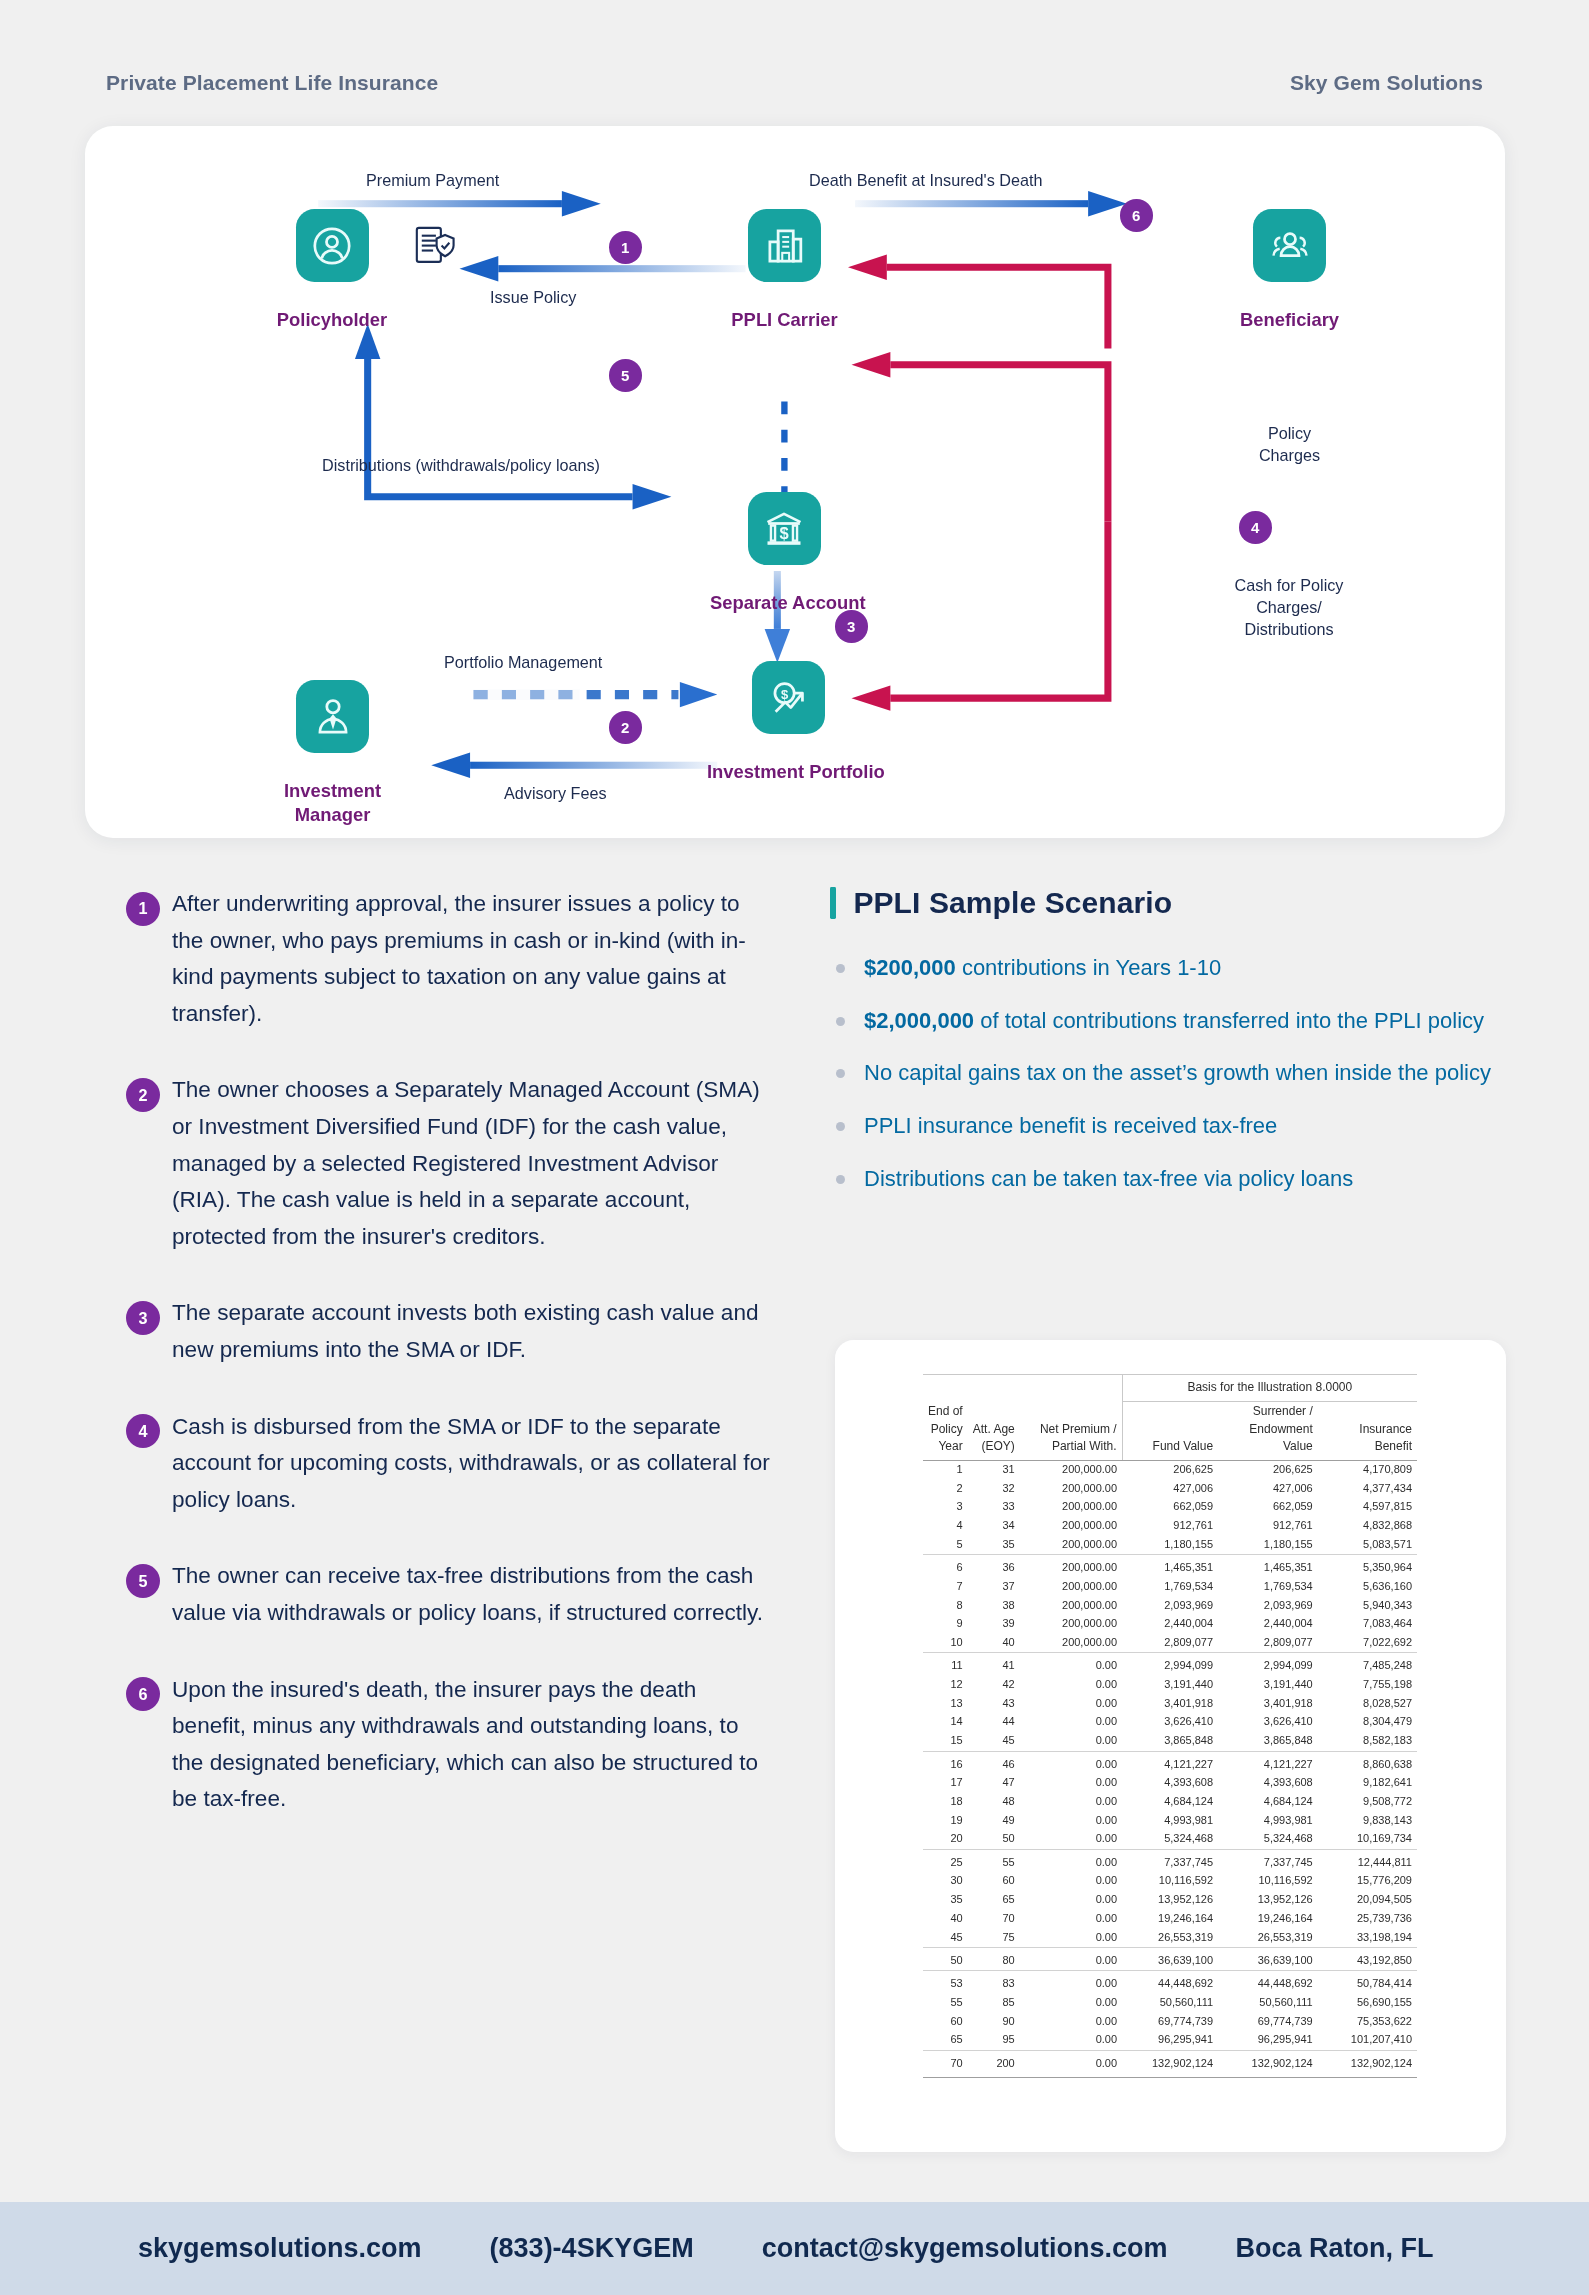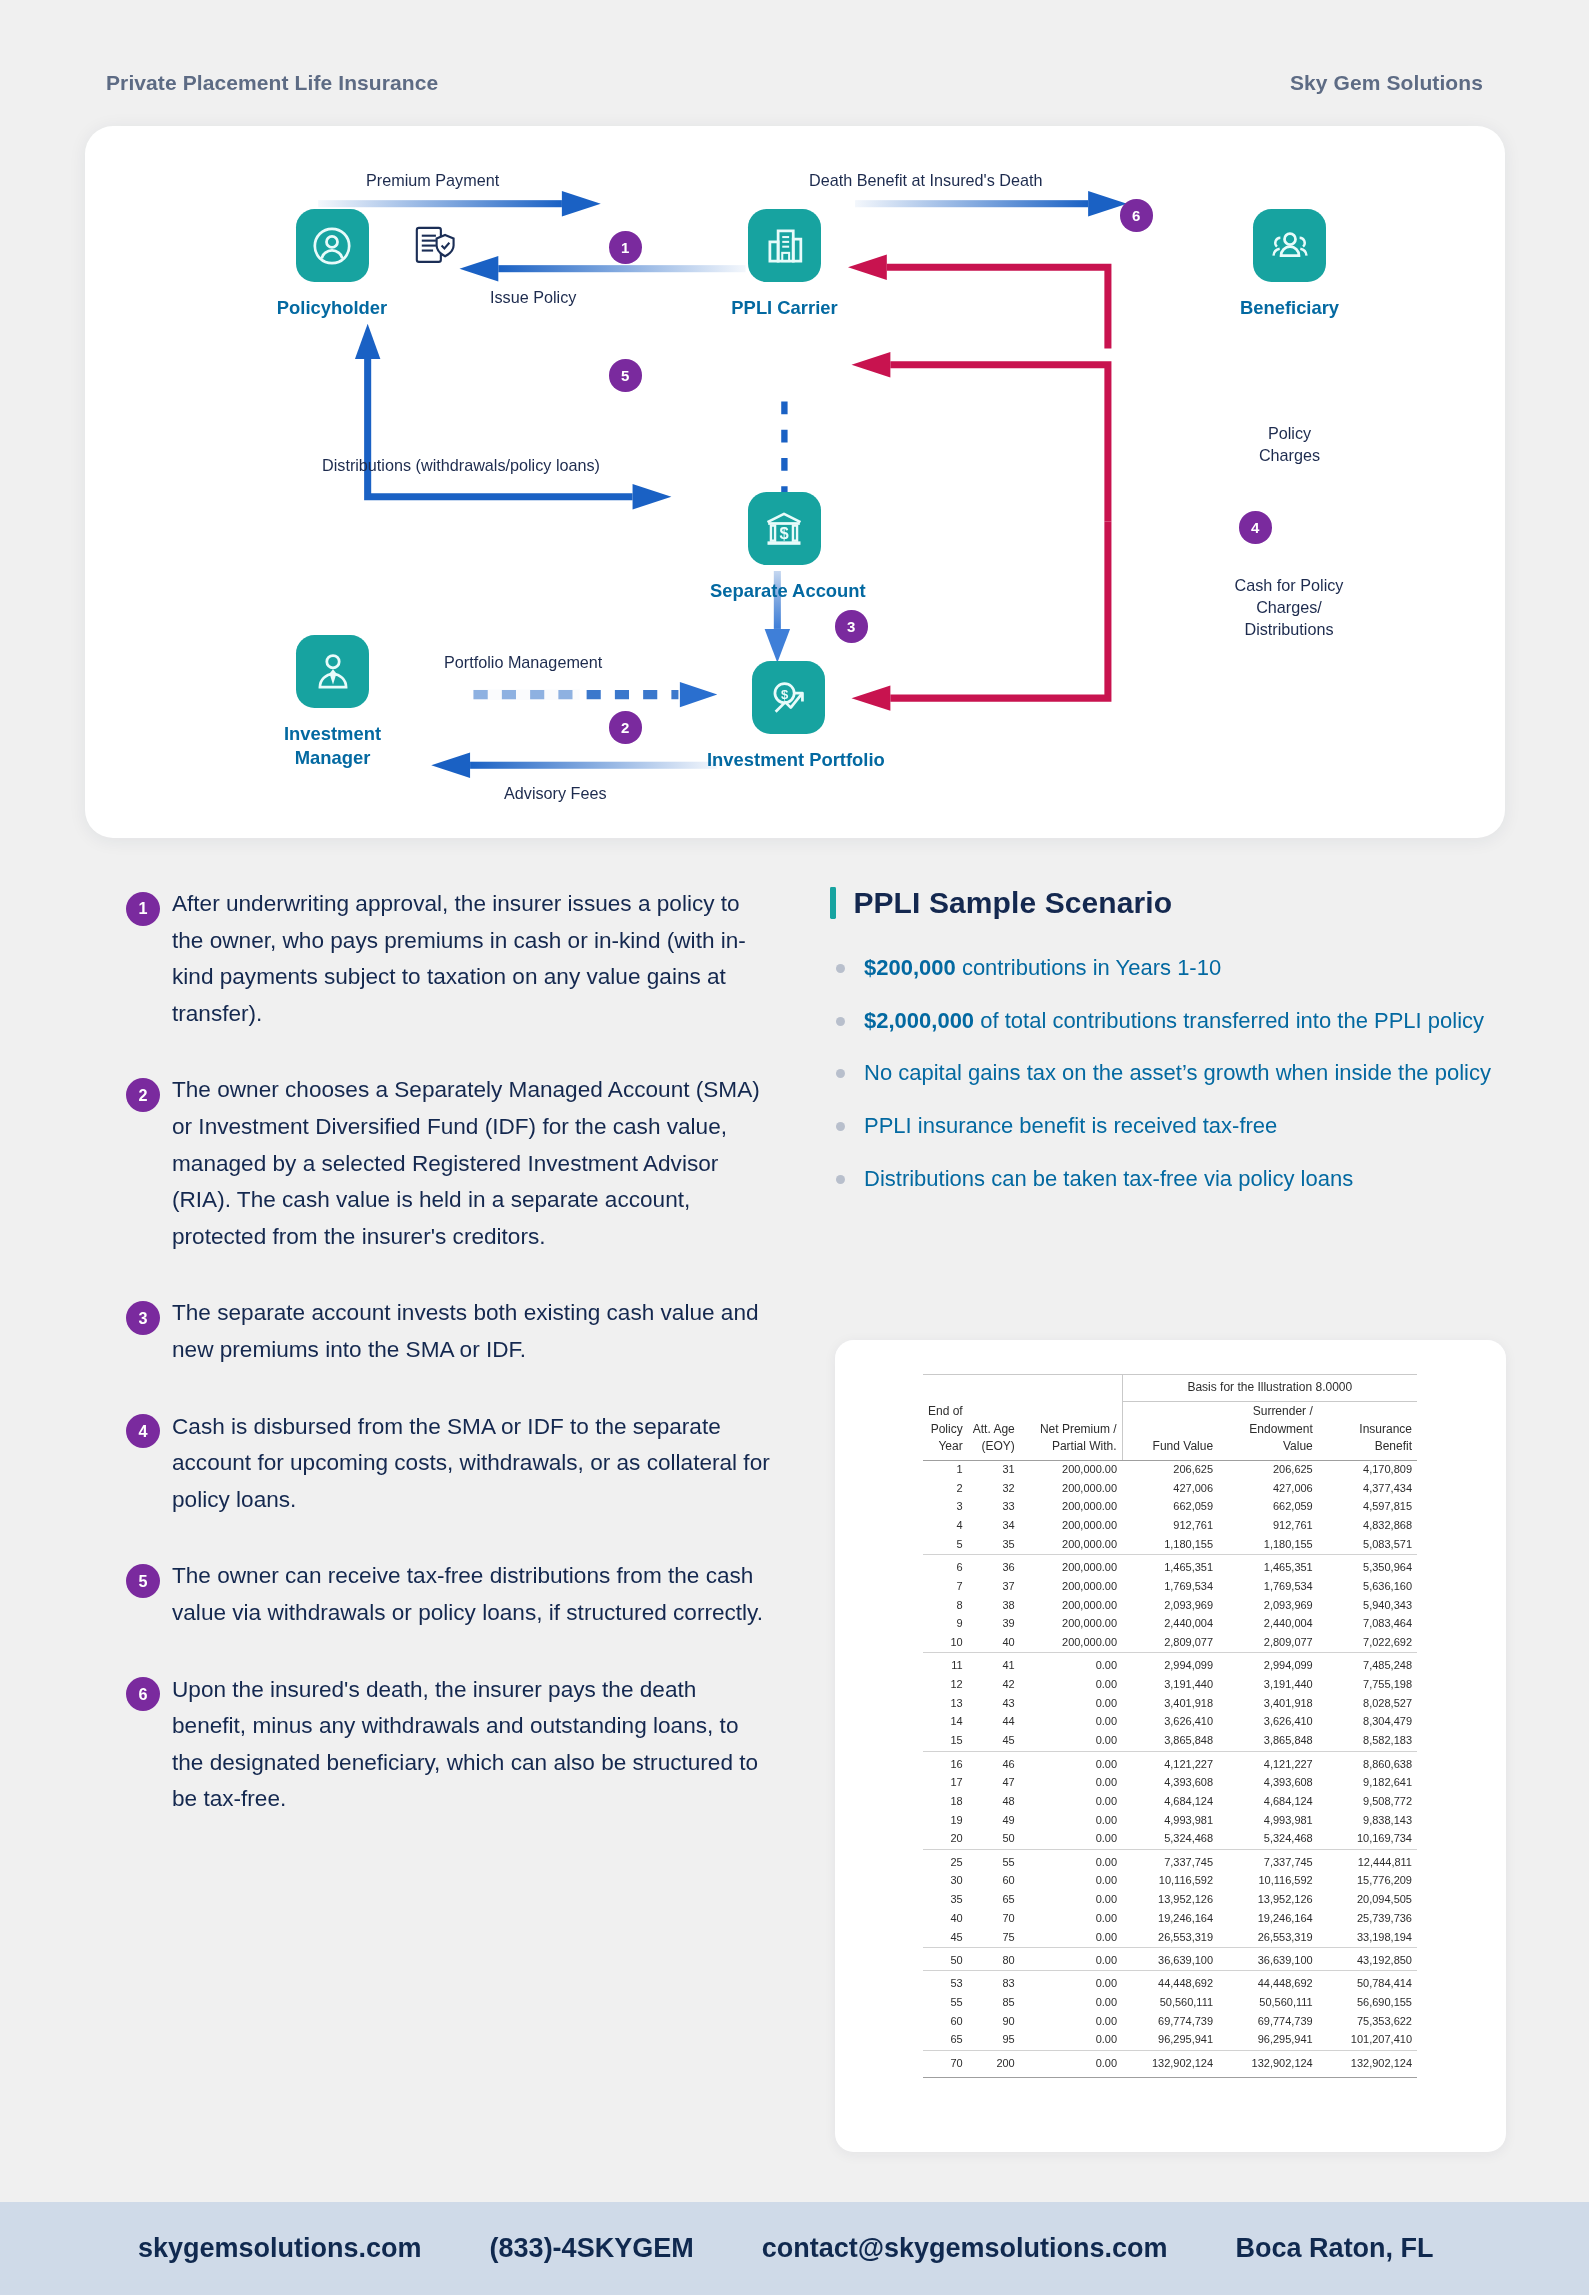--- a/index.html
+++ b/index.html
@@ -44,24 +44,24 @@
   .node { position: absolute; text-align: center; }
   .tile {
     width: 73px; height: 73px;
     border-radius: 18.4px;
     background: #17a3a0;
     display: flex; align-items: center; justify-content: center;
     margin: 0 auto;
   }
   .tile svg { width: 44px; height: 44px; display:block; }
   .node-label {
-    margin-top: 14px;
+    margin-top: 26px;
     font-size: 18.4px;
     font-weight: bold;
-    color: #0369a1;
+    color: #701a75;
     line-height: 1.28;
     white-space: nowrap;
   }
   .node-label.two-line { white-space: normal; width: 134px; margin-left:auto;margin-right:auto;}
 
   
   .flow-label {
     position: absolute;
     font-size: 16.2px;
     color: #1d2b4e;
@@ -351,21 +351,21 @@
           <rect x="9" y="22" width="46" height="4" fill="#e8fbfa"></rect>
           <rect x="13" y="27" width="6" height="22" fill="none" stroke="#e8fbfa" stroke-width="3.5"></rect>
           <rect x="45" y="27" width="6" height="22" fill="none" stroke="#e8fbfa" stroke-width="3.5"></rect>
           <rect x="8" y="50" width="48" height="5" fill="#e8fbfa"></rect>
           <text x="32" y="46" font-size="24" font-weight="bold" fill="#e8fbfa" text-anchor="middle" font-family="'Liberation Sans',sans-serif">$</text>
         </svg>
       </div>
       <div class="node-label">Separate Account</div>
     </div>
 
-    <div class="node" style="left:177px; top:509px; width:141px;">
+    <div class="node" style="left:177px; top:554px; width:141px;">
       <div class="tile">
         <svg viewBox="0 0 64 64">
           <path d="M32 8 a9 9 0 0 1 0 18 a9 9 0 0 1 0-18z" fill="none" stroke="#e8fbfa" stroke-width="4"></path>
           <path d="M13 54 a19 19 0 0 1 38 0z" fill="none" stroke="#e8fbfa" stroke-width="4"></path>
           <path d="M32 28 l5 6 -5 16 -5-16z" fill="#e8fbfa"></path>
         </svg>
       </div>
       <div class="node-label two-line">Investment Manager</div>
     </div>
 

